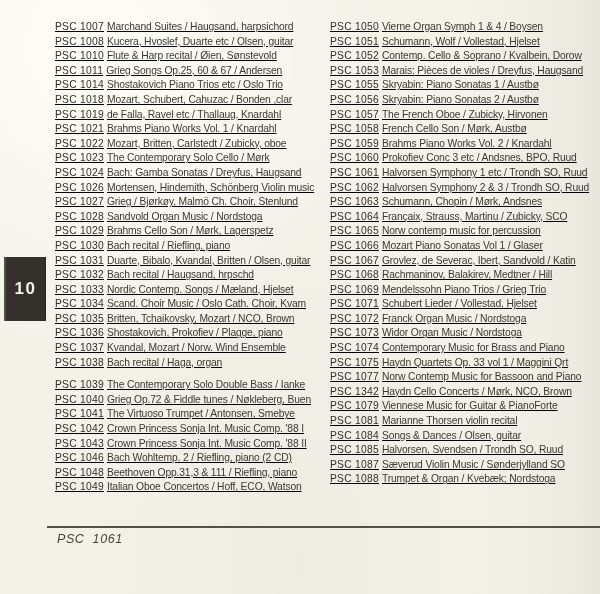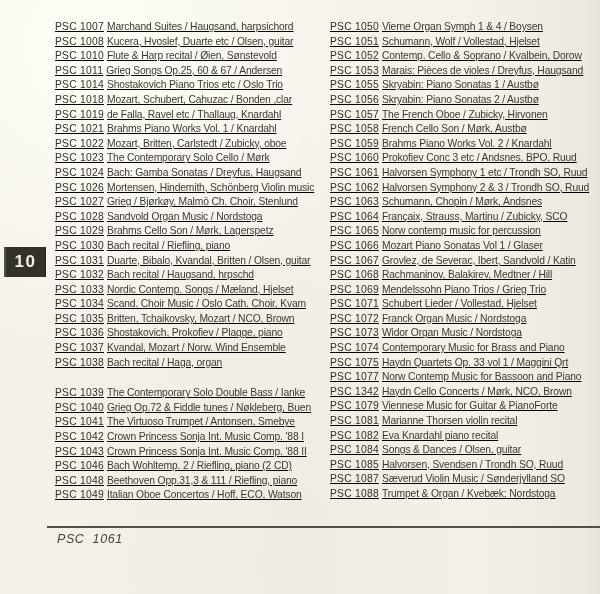--- a/index.html
+++ b/index.html
@@ -32,27 +32,27 @@
     font-size: 10.3px;
     line-height: 14.6px;
     letter-spacing: -0.15px;
     color: #3c3931;
   }
   .entry .code {
     color: #322f28;
     letter-spacing: 0.25px;
     margin-right: 3px;
   }
-  .entry.gap-before { margin-top: 16px; }
+  .entry.gap-before { margin-top: 8px; }
   .badge {
     position: absolute;
     left: 4px;
-    top: 247px;
+    top: 257px;
     width: 42px;
-    height: 30px;
+    height: 64px;
     background: #34312b;
     display: flex;
     align-items: center;
     justify-content: center;
     box-shadow: inset 2px 0 0 #49543f, inset -1px 0 0 #262420;
   }
   .badge .num {
     color: #f3f1e9;
     font-size: 17px;
     font-weight: 700;
@@ -143,21 +143,20 @@
       <div class="entry"><span class="code">PSC 1069</span><span class="title">Mendelssohn Piano Trios / Grieg Trio</span></div>
       <div class="entry"><span class="code">PSC 1071</span><span class="title">Schubert Lieder / Vollestad, Hjelset</span></div>
       <div class="entry"><span class="code">PSC 1072</span><span class="title">Franck Organ Music / Nordstoga</span></div>
       <div class="entry"><span class="code">PSC 1073</span><span class="title">Widor Organ Music / Nordstoga</span></div>
       <div class="entry"><span class="code">PSC 1074</span><span class="title">Contemporary Music for Brass and Piano</span></div>
       <div class="entry"><span class="code">PSC 1075</span><span class="title">Haydn Quartets Op. 33 vol 1 / Maggini Qrt</span></div>
       <div class="entry"><span class="code">PSC 1077</span><span class="title">Norw Contemp Music for Bassoon and Piano</span></div>
       <div class="entry"><span class="code">PSC 1342</span><span class="title">Haydn Cello Concerts / Mørk, NCO, Brown</span></div>
       <div class="entry"><span class="code">PSC 1079</span><span class="title">Viennese Music for Guitar &amp; PianoForte</span></div>
       <div class="entry"><span class="code">PSC 1081</span><span class="title">Marianne Thorsen violin recital</span></div>
-      <div class="entry"><span class="code">PSC 1082</span><span class="title">Eva Knardahl piano recital</span></div>
       <div class="entry"><span class="code">PSC 1084</span><span class="title">Songs &amp; Dances / Olsen, guitar</span></div>
       <div class="entry"><span class="code">PSC 1085</span><span class="title">Halvorsen, Svendsen / Trondh SO, Ruud</span></div>
       <div class="entry"><span class="code">PSC 1087</span><span class="title">Sæverud Violin Music / Sønderjylland SO</span></div>
       <div class="entry"><span class="code">PSC 1088</span><span class="title">Trumpet &amp; Organ / Kvebæk; Nordstoga</span></div>
     </div>
 
   <div class="footer-rule"></div>
   <div class="footer-label">PSC 1061</div>
 
 </div>

